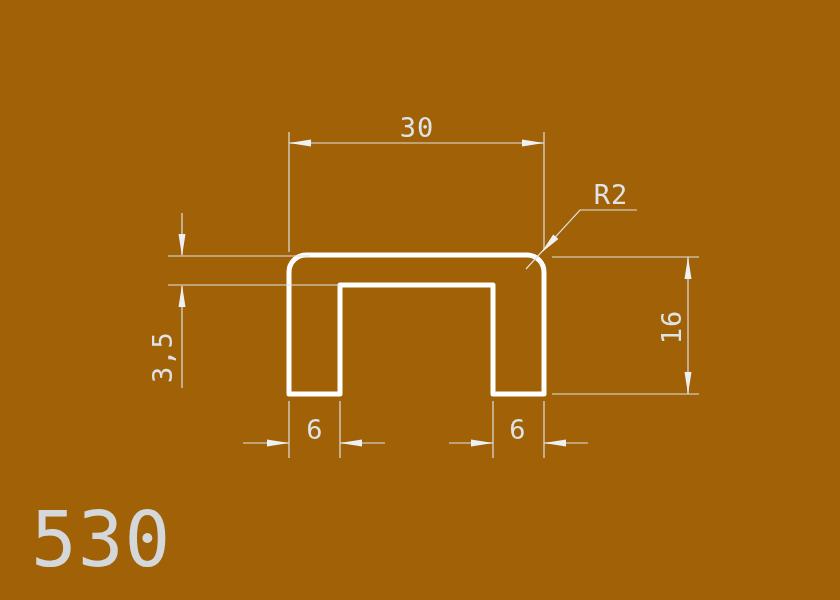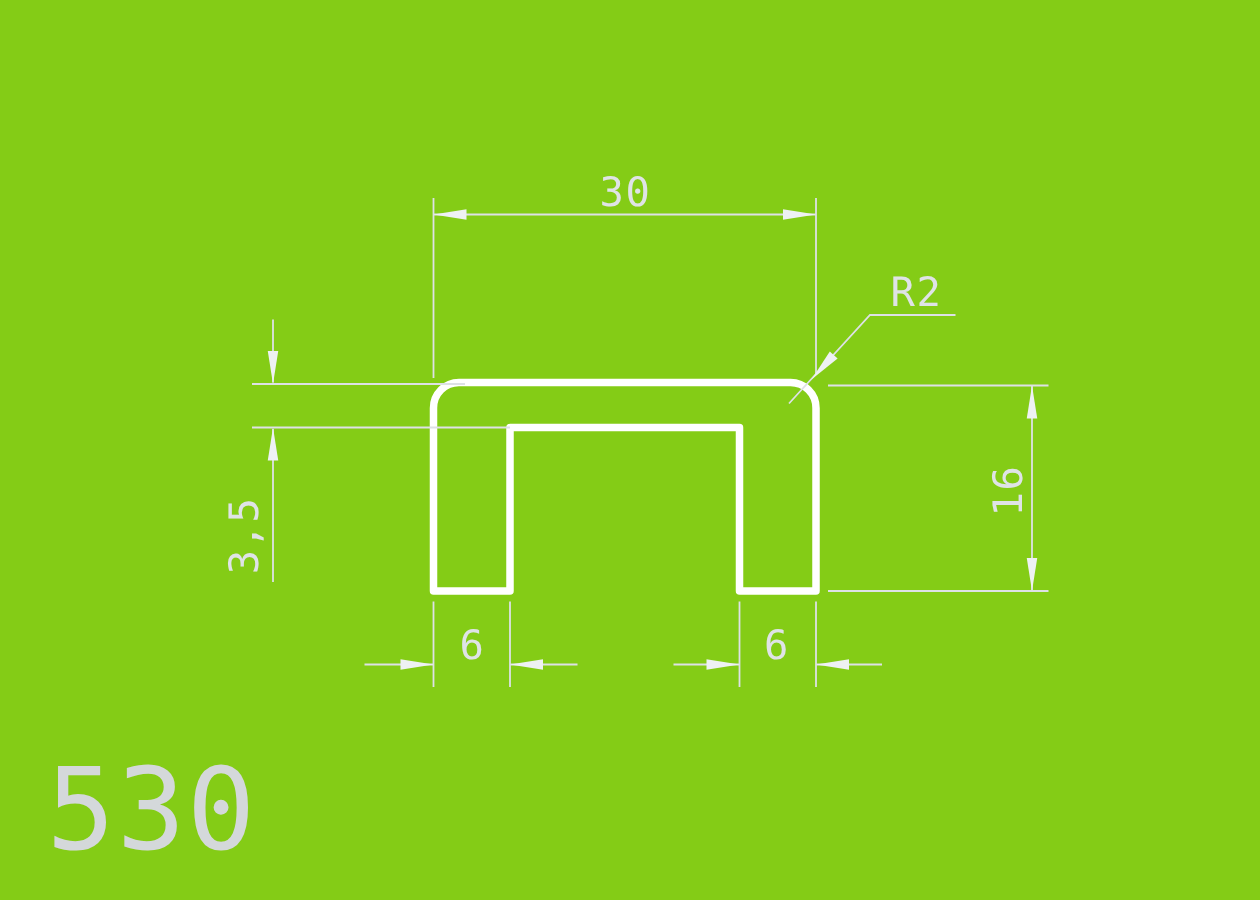--- a/index.html
+++ b/index.html
@@ -4,21 +4,21 @@
 <style>
   html, body {
     margin: 0;
     padding: 0;
     background: #222833;
   }
   .screen {
     position: relative;
     width: 840px;
     height: 600px;
-    background: #84cc16;
+    background: #a16207;
     overflow: hidden;
     font-family: "DejaVu Sans Mono", monospace;
   }
   svg.cad {
     position: absolute;
     inset: 0;
     display: block;
   }
   .geo {
     fill: none;

